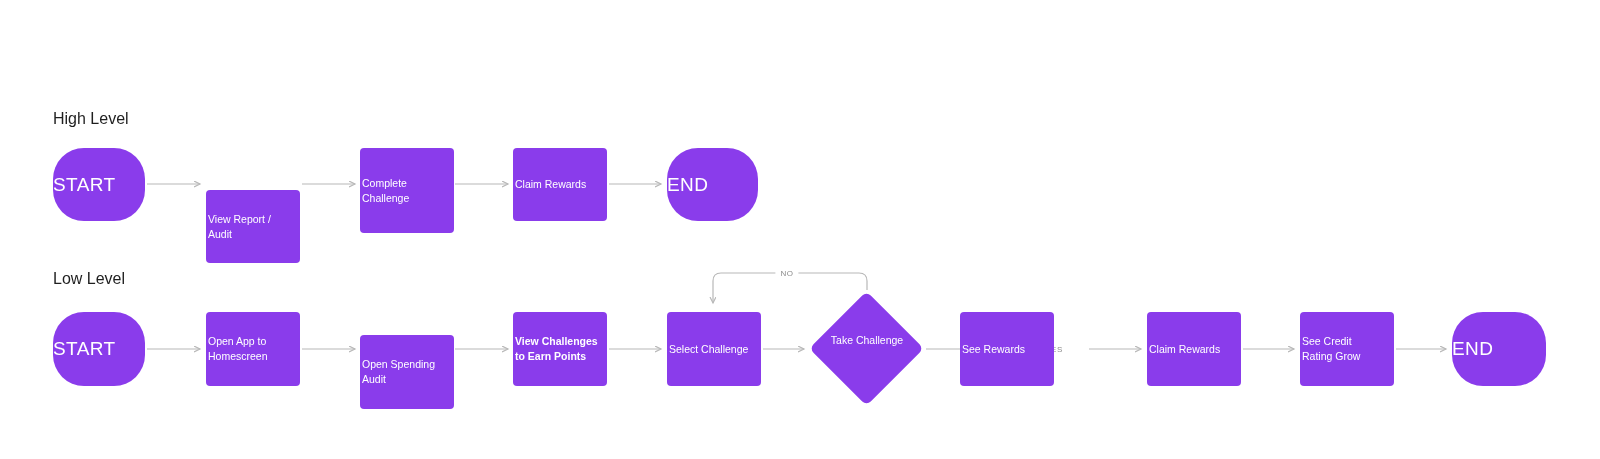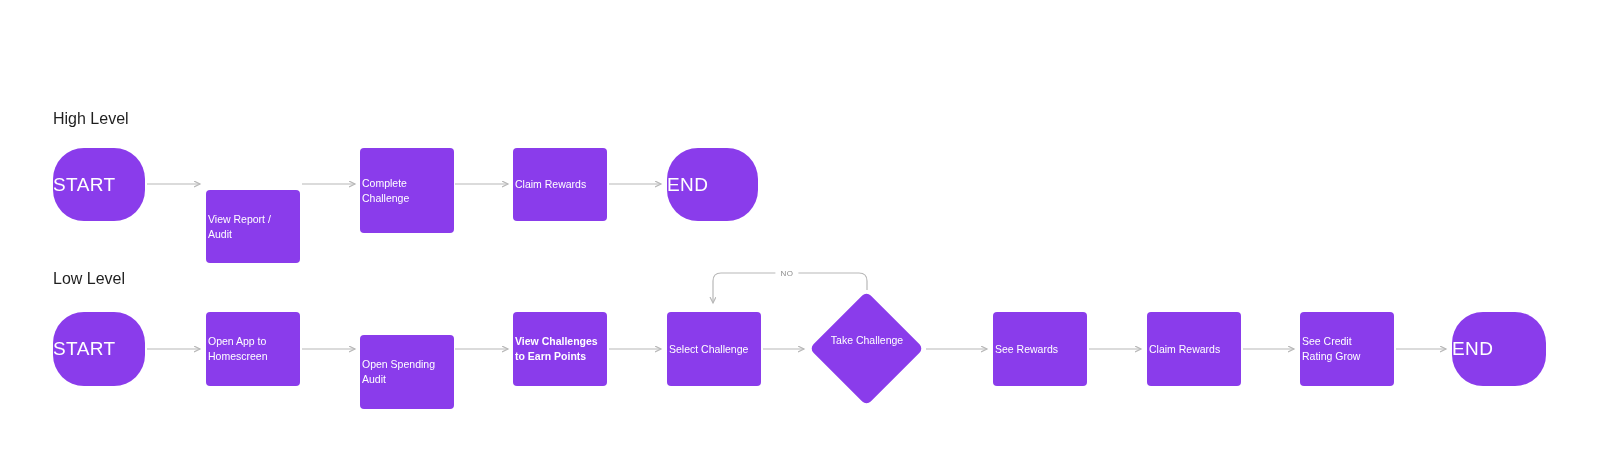--- a/index.html
+++ b/index.html
@@ -143,21 +143,21 @@
   <div class="node box" style="left:667px; top:312px; width:94px; height:74px;">
     <span class="line">Select Challenge</span>
   </div>
 
   <div class="diamond-shape" style="left:826px; top:308px;"></div>
   <div class="diamond-label" style="left:827px; top:333px;">
     <span class="line">Take</span>
     <span class="line">Challenge</span>
   </div>
 
-  <div class="node box" style="left:993px; top:312px; width:94px; height:74px;">
+  <div class="node box" style="left:960px; top:312px; width:94px; height:74px;">
     <span class="line">See Rewards</span>
   </div>
   <div class="node box" style="left:1147px; top:312px; width:94px; height:74px;">
     <span class="line">Claim Rewards</span>
   </div>
   <div class="node box" style="left:1300px; top:312px; width:94px; height:74px;">
     <span class="line">See Credit</span>
     <span class="line">Rating Grow</span>
   </div>
   <div class="node pill" style="left:1452px; top:312px; width:94px; height:74px;">

